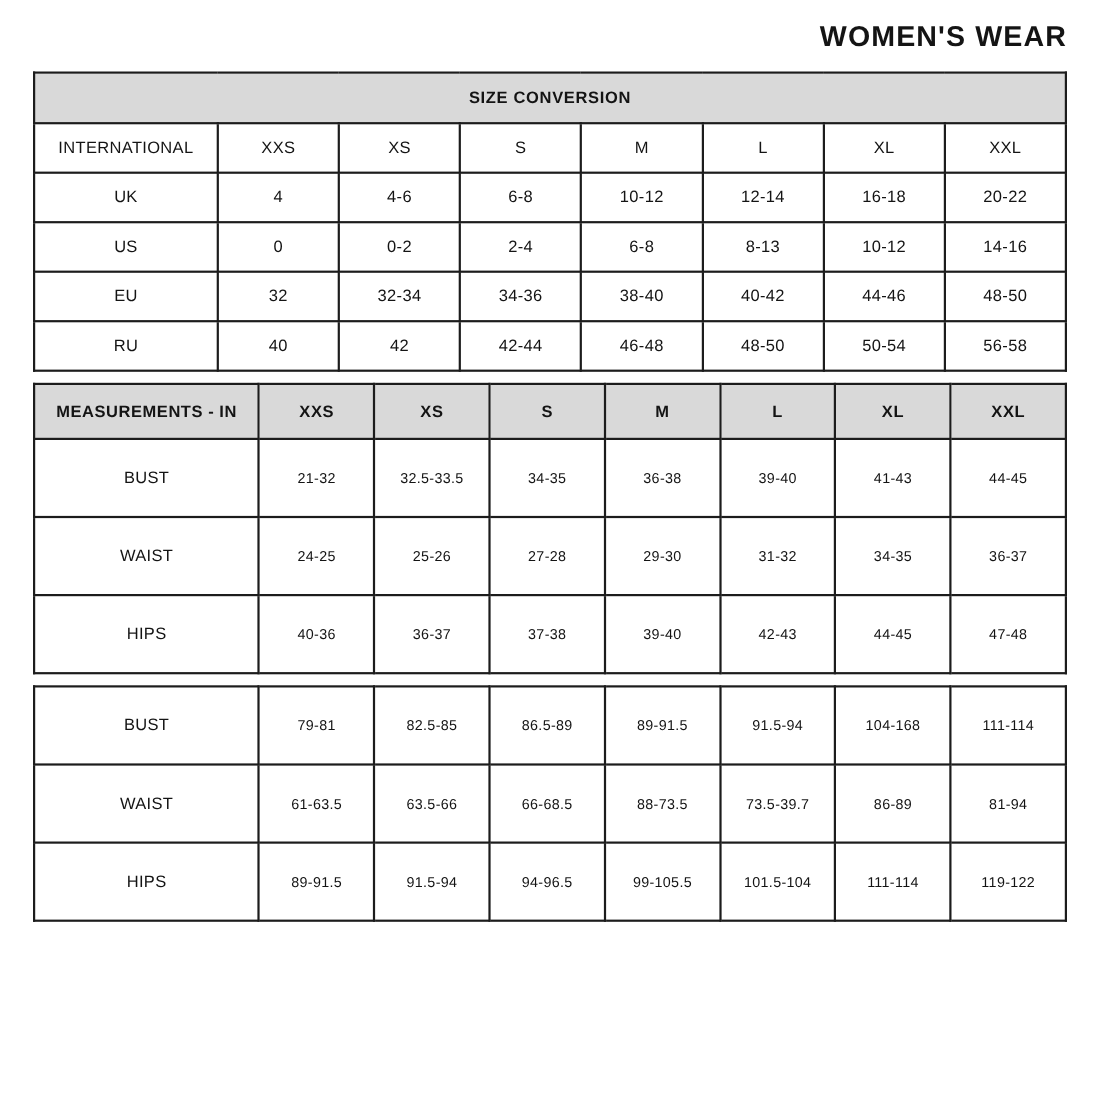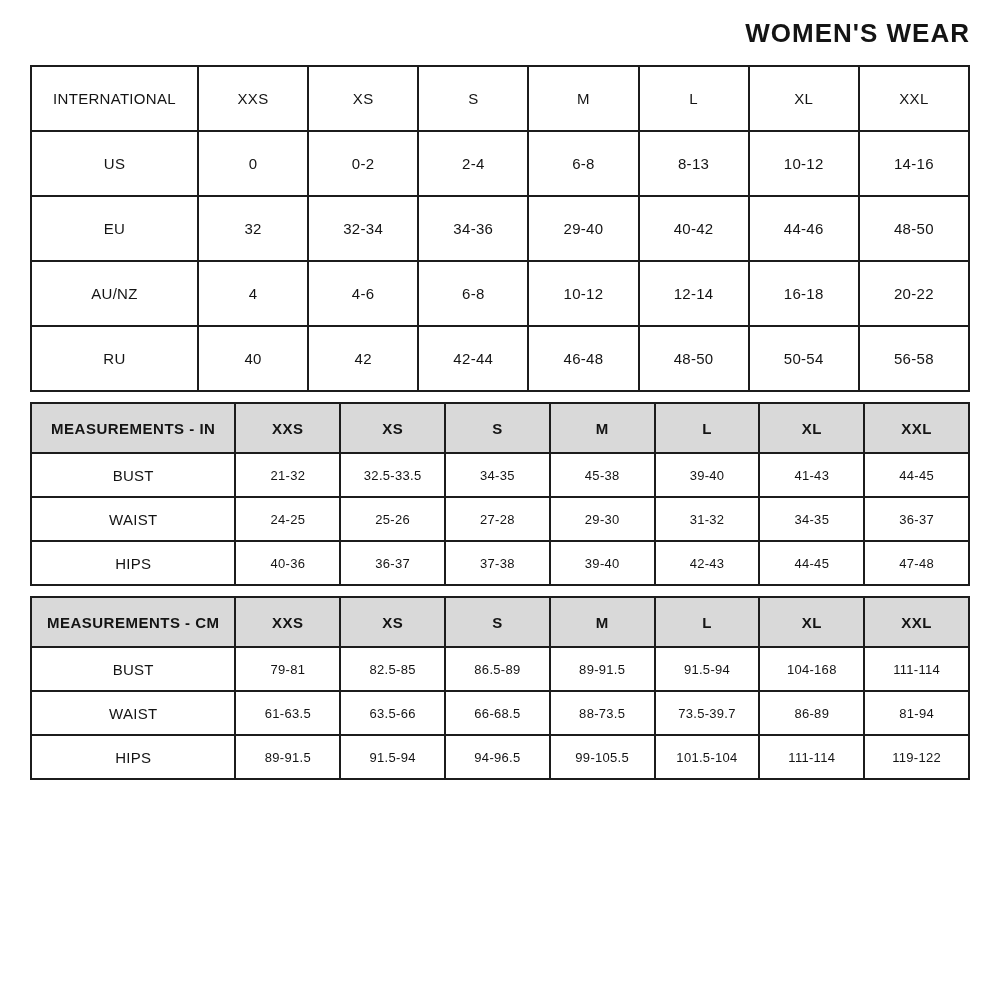--- a/index.html
+++ b/index.html
@@ -38,35 +38,35 @@
   }
   
   .t-conv .band{
     height:46px;
     background:var(--header-bg);
     font-size:15px;
     font-weight:bold;
     letter-spacing:0.6px;
   }
   .t-conv td{
-    height:65px;
+    height:45px;
     font-size:15px;
     font-weight:normal;
     border-radius:20px;
   }
   
   .t-meas th{
     height:50px;
     background:var(--header-bg);
     font-size:15px;
     font-weight:bold;
     letter-spacing:0.5px;
   }
   .t-meas td{
-    height:44px;
+    height:71px;
     font-size:13px;
   }
   .t-meas td.lbl{
     font-size:15px;
   }
 </style>
 </head>
 <body>
 
 <div class="page">
@@ -78,59 +78,62 @@
       <col style="width:17.8%">
         <col style="width:11.743%">
         <col style="width:11.743%">
         <col style="width:11.743%">
         <col style="width:11.743%">
         <col style="width:11.743%">
         <col style="width:11.743%">
         <col style="width:11.742%">
     </colgroup>
     <tbody>
+      <tr>
+          <th class="band" colspan="8">SIZE CONVERSION</th>
+        </tr>
       <tr>
           <td>INTERNATIONAL</td>
           <td>XXS</td>
           <td>XS</td>
           <td>S</td>
           <td>M</td>
           <td>L</td>
           <td>XL</td>
           <td>XXL</td>
         </tr>
       <tr>
+          <td>UK</td>
+          <td>4</td>
+          <td>4-6</td>
+          <td>6-8</td>
+          <td>10-12</td>
+          <td>12-14</td>
+          <td>16-18</td>
+          <td>20-22</td>
+        </tr>
+      <tr>
           <td>US</td>
           <td>0</td>
           <td>0-2</td>
           <td>2-4</td>
           <td>6-8</td>
           <td>8-13</td>
           <td>10-12</td>
           <td>14-16</td>
         </tr>
       <tr>
           <td>EU</td>
           <td>32</td>
           <td>32-34</td>
           <td>34-36</td>
-          <td>29-40</td>
+          <td>38-40</td>
           <td>40-42</td>
           <td>44-46</td>
           <td>48-50</td>
-        </tr>
-      <tr>
-          <td>AU/NZ</td>
-          <td>4</td>
-          <td>4-6</td>
-          <td>6-8</td>
-          <td>10-12</td>
-          <td>12-14</td>
-          <td>16-18</td>
-          <td>20-22</td>
         </tr>
       <tr>
           <td>RU</td>
           <td>40</td>
           <td>42</td>
           <td>42-44</td>
           <td>46-48</td>
           <td>48-50</td>
           <td>50-54</td>
           <td>56-58</td>
@@ -158,21 +161,21 @@
           <th>M</th>
           <th>L</th>
           <th>XL</th>
           <th>XXL</th>
         </tr>
       <tr>
           <td class="lbl">BUST</td>
           <td>21-32</td>
           <td>32.5-33.5</td>
           <td>34-35</td>
-          <td>45-38</td>
+          <td>36-38</td>
           <td>39-40</td>
           <td>41-43</td>
           <td>44-45</td>
         </tr>
       <tr>
           <td class="lbl">WAIST</td>
           <td>24-25</td>
           <td>25-26</td>
           <td>27-28</td>
           <td>29-30</td>
@@ -199,30 +202,20 @@
         <col style="width:11.172%">
         <col style="width:11.172%">
         <col style="width:11.172%">
         <col style="width:11.172%">
         <col style="width:11.172%">
         <col style="width:11.172%">
         <col style="width:11.168%">
     </colgroup>
     <tbody>
       <tr>
-          <th>MEASUREMENTS - CM</th>
-          <th>XXS</th>
-          <th>XS</th>
-          <th>S</th>
-          <th>M</th>
-          <th>L</th>
-          <th>XL</th>
-          <th>XXL</th>
-        </tr>
-      <tr>
           <td class="lbl">BUST</td>
           <td>79-81</td>
           <td>82.5-85</td>
           <td>86.5-89</td>
           <td>89-91.5</td>
           <td>91.5-94</td>
           <td>104-168</td>
           <td>111-114</td>
         </tr>
       <tr>

